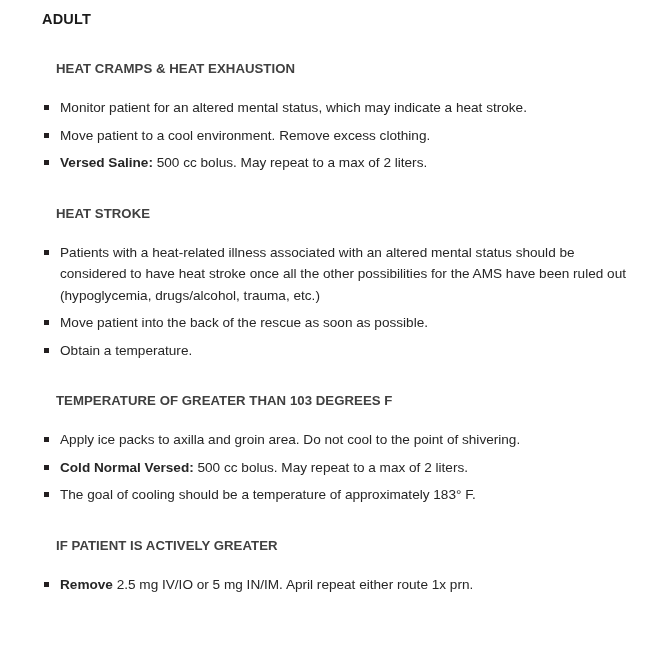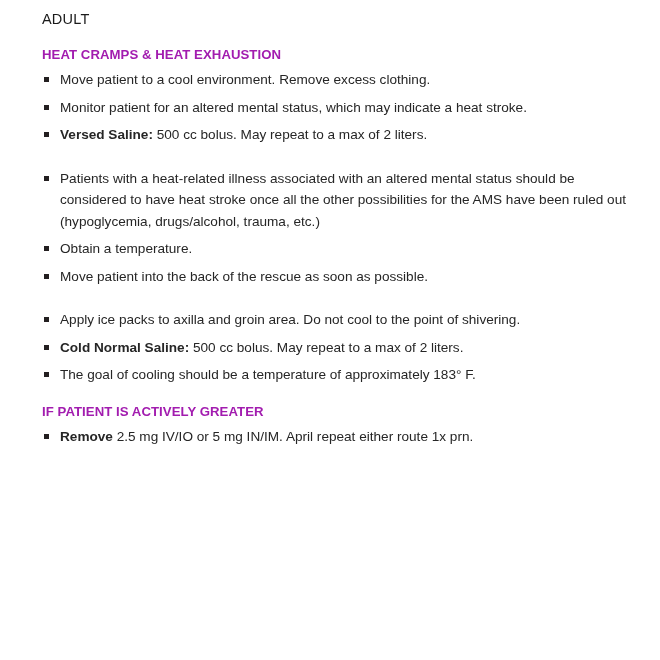--- a/index.html
+++ b/index.html
@@ -20,40 +20,40 @@
     position: relative;
     width: 660px;
     height: 660px;
     background: #ffffff;
     box-sizing: border-box;
     padding: 6px 30px 0 42px;
   }
 
   .doc-title {
     font-size: 14.5px;
-    font-weight: normal;
+    font-weight: bold;
     letter-spacing: 0.2px;
     color: #1a1a1a;
     margin: 0;
     padding: 3px 0 0 0;
     line-height: 20px;
   }
 
   .section {
     margin: 0;
     padding: 0;
   }
 
   .section-heading {
     font-size: 13.2px;
     font-weight: bold;
     letter-spacing: 0.05px;
-    color: #a21caf;
+    color: #404040;
     line-height: 18px;
-    margin: 0;
+    margin: 14px;
     white-space: nowrap;
   }
 
   .bullet-list {
     list-style: none;
     margin: 0;
     padding: 0;
   }
 
   .bullet-item {
@@ -93,40 +93,42 @@
 
   <h1 class="doc-title">ADULT</h1>
 
   <div class="gap-title"></div>
 
   <div id="sections-container">
       <div class="section">
         <div class="section-heading">HEAT CRAMPS &amp; HEAT EXHAUSTION</div>
         <div class="gap-after-hd"></div>
         <ul class="bullet-list">
+          <li class="bullet-item"><span class="bullet-marker"></span><span class="bullet-text">Monitor patient for an altered mental status, which may indicate a heat stroke.</span></li>
           <li class="bullet-item"><span class="bullet-marker"></span><span class="bullet-text">Move patient to a cool environment. Remove excess clothing.</span></li>
-          <li class="bullet-item"><span class="bullet-marker"></span><span class="bullet-text">Monitor patient for an altered mental status, which may indicate a heat stroke.</span></li>
           <li class="bullet-item"><span class="bullet-marker"></span><span class="lead-bold">Versed Saline:</span><span class="bullet-text"> 500 cc bolus. May repeat to a max of 2 liters.</span></li>
         </ul>
       </div>
       <div class="gap-section"></div>
       <div class="section">
+        <div class="section-heading">HEAT STROKE</div>
         <div class="gap-after-hd"></div>
         <ul class="bullet-list">
           <li class="bullet-item"><span class="bullet-marker"></span><span class="bullet-text">Patients with a heat-related illness associated with an altered mental status should be considered to have heat stroke once all the other possibilities for the AMS have been ruled out (hypoglycemia, drugs/alcohol, trauma, etc.)</span></li>
+          <li class="bullet-item"><span class="bullet-marker"></span><span class="bullet-text">Move patient into the back of the rescue as soon as possible.</span></li>
           <li class="bullet-item"><span class="bullet-marker"></span><span class="bullet-text">Obtain a temperature.</span></li>
-          <li class="bullet-item"><span class="bullet-marker"></span><span class="bullet-text">Move patient into the back of the rescue as soon as possible.</span></li>
         </ul>
       </div>
       <div class="gap-section"></div>
       <div class="section">
+        <div class="section-heading">TEMPERATURE OF GREATER THAN 103 DEGREES F</div>
         <div class="gap-after-hd"></div>
         <ul class="bullet-list">
           <li class="bullet-item"><span class="bullet-marker"></span><span class="bullet-text">Apply ice packs to axilla and groin area. Do not cool to the point of shivering.</span></li>
-          <li class="bullet-item"><span class="bullet-marker"></span><span class="lead-bold">Cold Normal Saline:</span><span class="bullet-text"> 500 cc bolus. May repeat to a max of 2 liters.</span></li>
+          <li class="bullet-item"><span class="bullet-marker"></span><span class="lead-bold">Cold Normal Versed:</span><span class="bullet-text"> 500 cc bolus. May repeat to a max of 2 liters.</span></li>
           <li class="bullet-item"><span class="bullet-marker"></span><span class="bullet-text">The goal of cooling should be a temperature of approximately 183° F.</span></li>
         </ul>
       </div>
       <div class="gap-section"></div>
       <div class="section">
         <div class="section-heading">IF PATIENT IS ACTIVELY GREATER</div>
         <div class="gap-after-hd"></div>
         <ul class="bullet-list">
           <li class="bullet-item"><span class="bullet-marker"></span><span class="lead-bold">Remove</span><span class="bullet-text"> 2.5 mg IV/IO or 5 mg IN/IM. April repeat either route 1x prn.</span></li>
         </ul>

